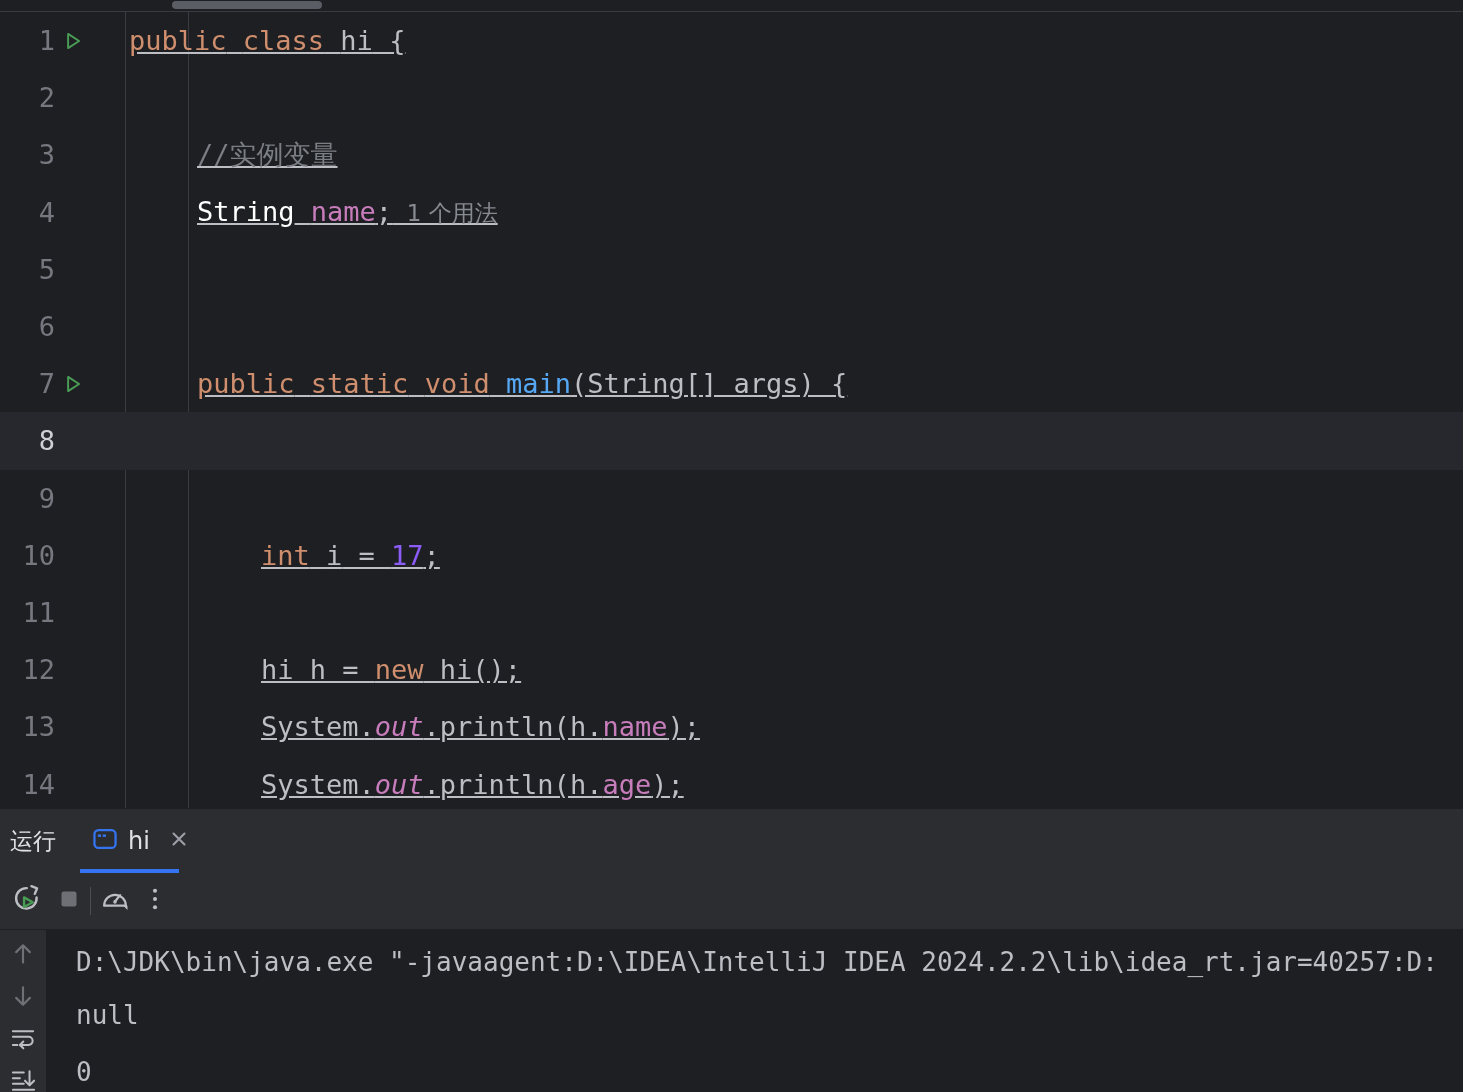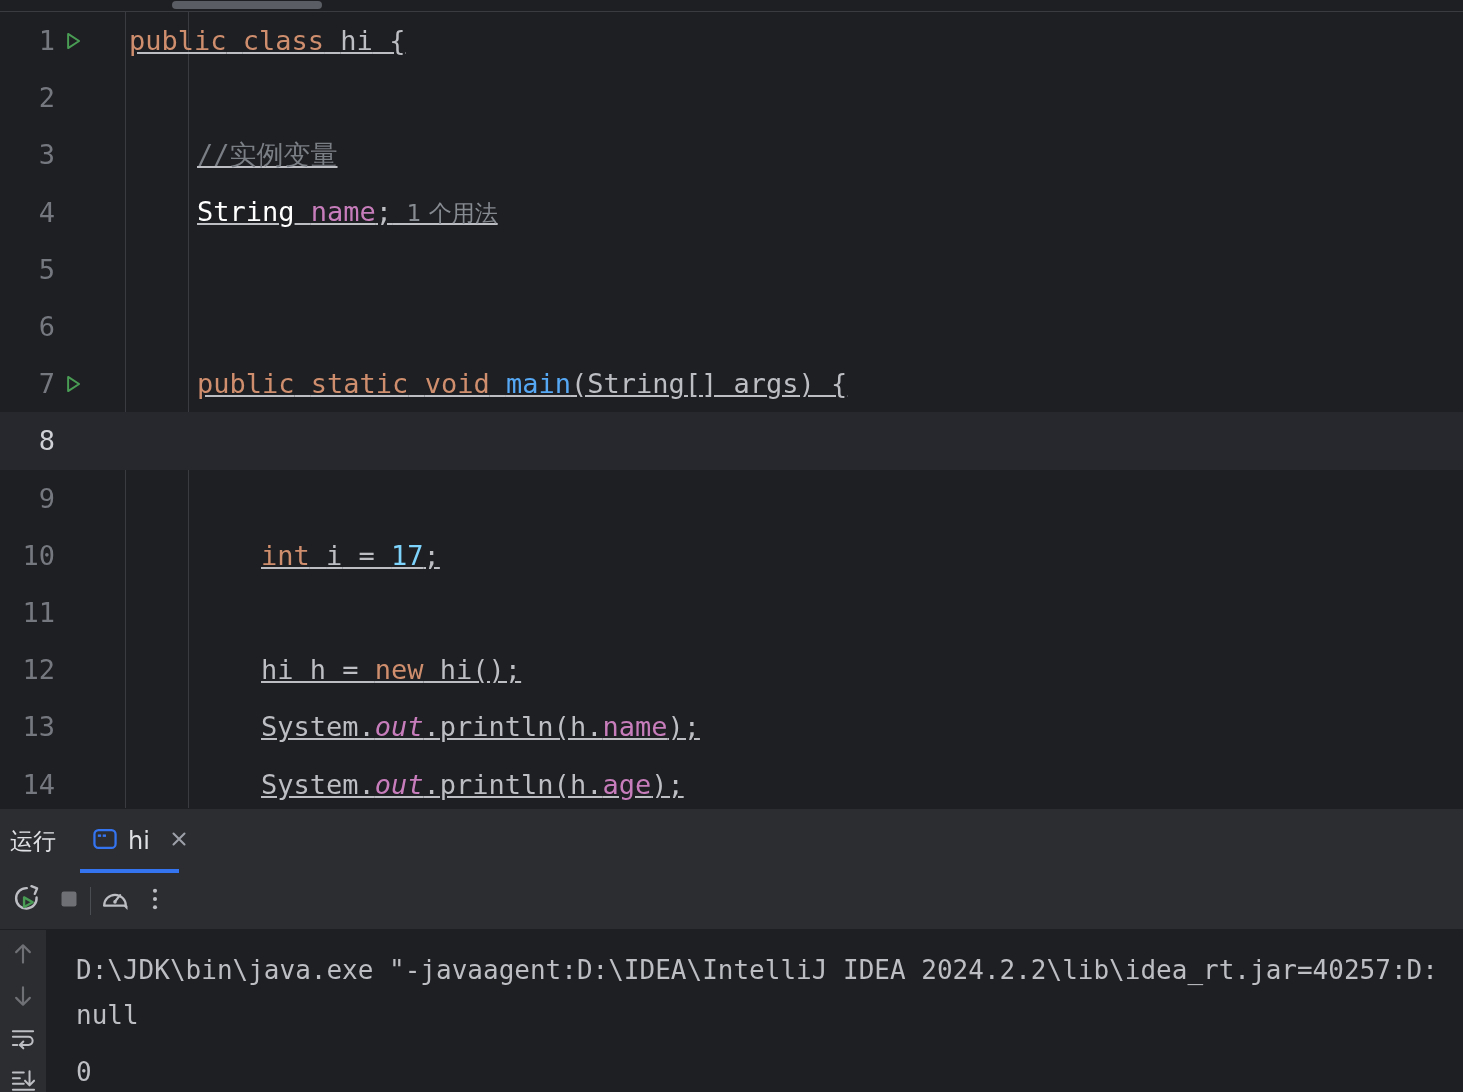--- a/index.html
+++ b/index.html
@@ -65,21 +65,21 @@
     color: #BCBEC4;
     font-family: "DejaVu Sans Mono", "Liberation Mono", monospace;
     text-decoration: underline;
   }
 
   .kw       { color: #CF8E6D; }            
   .cls      { color: #BCBEC4; }
   .type     { color: #ffffff; }
   .field    { color: #C77DBB; }            
   .mth      { color: #56A8F5; }            
-  .num      { color: #7dd3fc; }            
+  .num      { color: #8b5cf6; }            
   .cmt      { color: #7A7E85; }            
   .hint     { color: #868A91; font-family:"DejaVu Sans","Liberation Sans",sans-serif; font-size:23px; }
   .stat     { color: #C77DBB; font-style: italic; }  
   .plain    { color: #BCBEC4; }
   .ident    { color: #BCBEC4; }
 
   
   .runwin {
     position: absolute; left: 0; top: 808px; width: 1463px; height: 284px;
     background: #2B2D30;
@@ -297,20 +297,20 @@
         <svg width="28" height="28" viewBox="0 0 18 18">
           <path d="M2.5 3.6 H9.5 M2.5 7.2 H7.0 M2.5 10.8 H9.5" fill="none" stroke="#BCBEC4" stroke-width="1.3" stroke-linecap="round"></path>
           <path d="M13.2 2.8 L13.2 11.6 M10.3 8.8 L13.2 11.8 L16.1 8.8" fill="none" stroke="#BCBEC4" stroke-width="1.3" stroke-linecap="round" stroke-linejoin="round"></path>
           <path d="M2.5 14.6 H16.1" fill="none" stroke="#BCBEC4" stroke-width="1.3" stroke-linecap="round"></path>
         </svg>
       </span>
     </div>
 
     <div class="console">
       <div id="console-lines">
-          <div class="cline" style="top: 12px;">D:\JDK\bin\java.exe "-javaagent:D:\IDEA\IntelliJ IDEA 2024.2.2\lib\idea_rt.jar=40257:D:</div>
+          <div class="cline" style="top: 4px;">D:\JDK\bin\java.exe "-javaagent:D:\IDEA\IntelliJ IDEA 2024.2.2\lib\idea_rt.jar=40257:D:</div>
           <div class="cline" style="top: 57px;">null</div>
           <div class="cline" style="top: 114px;">0</div>
         </div>
     </div>
   </div>
 
 </div>
 
 </body></html>

